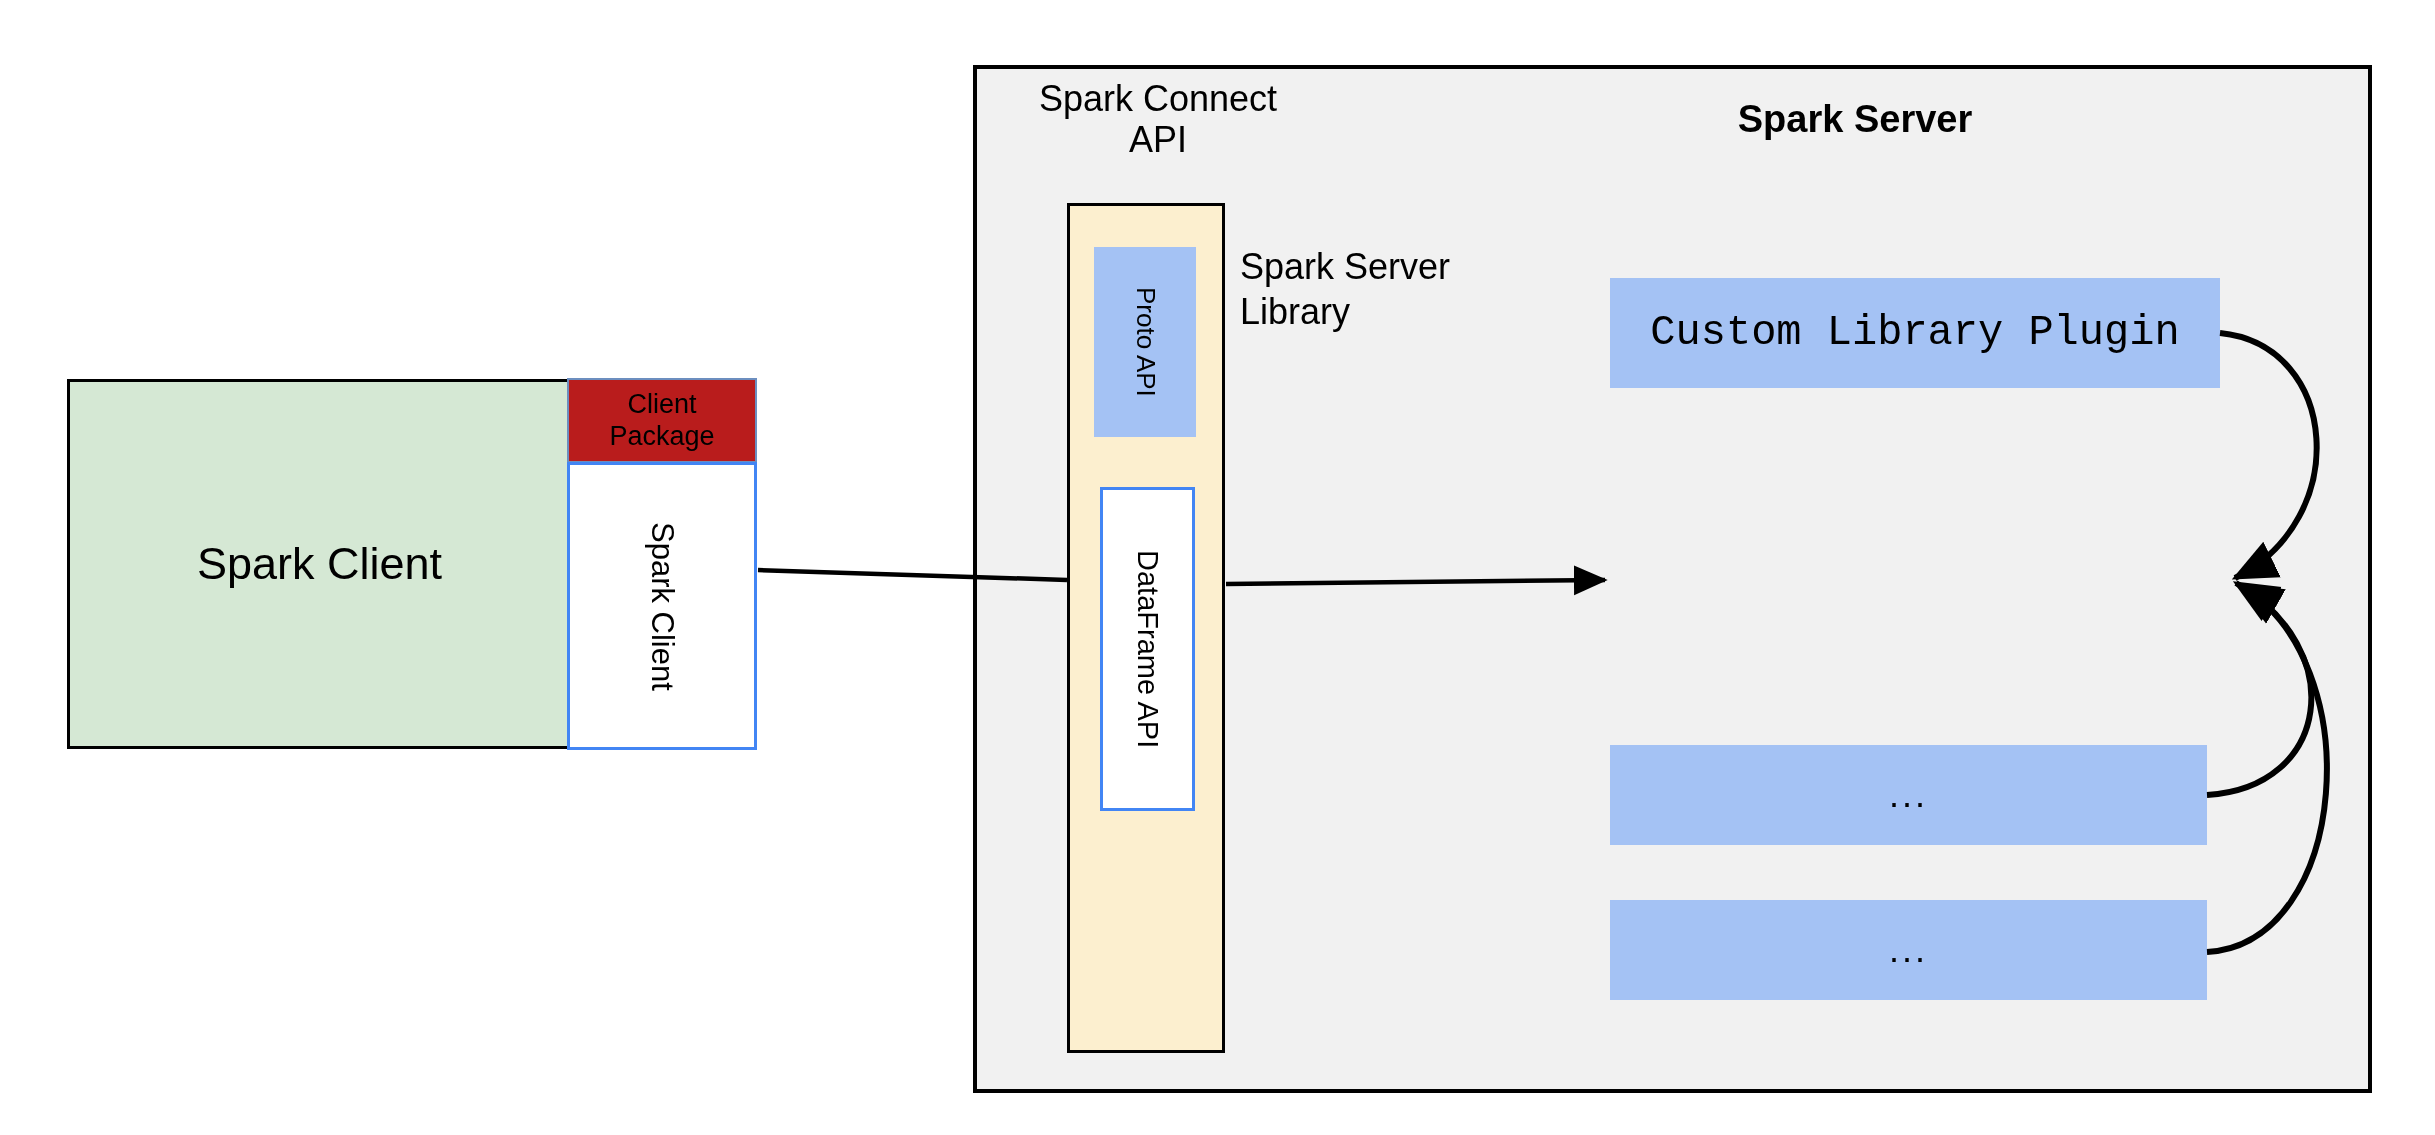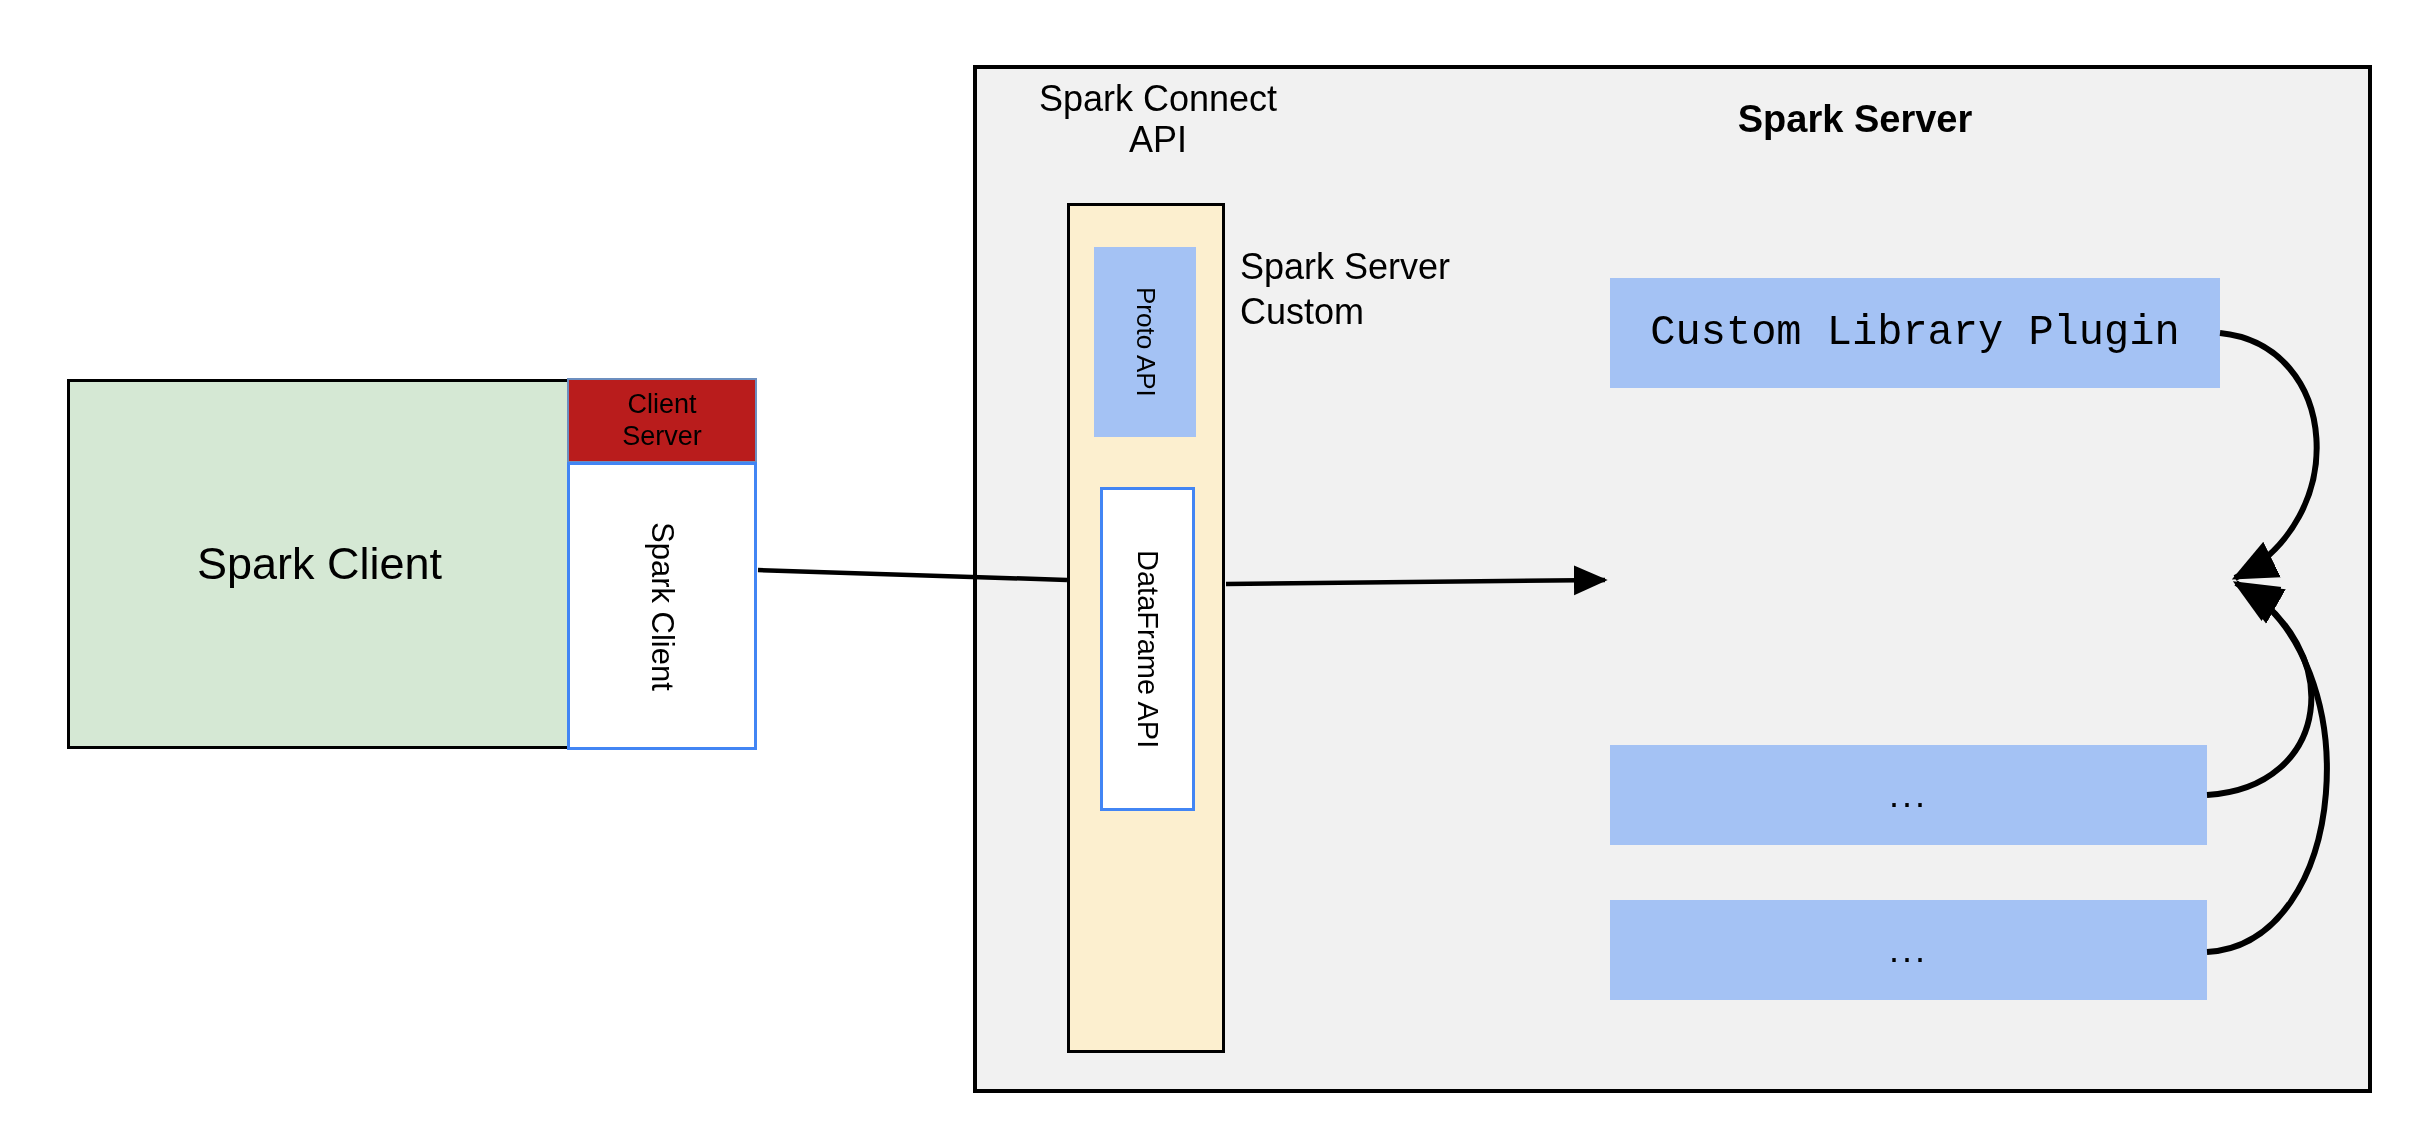--- a/index.html
+++ b/index.html
@@ -186,21 +186,21 @@
 
   <div class="box" id="client-app">
     <span>
       <span>Spark Client</span><br>
     </span>
   </div>
 
   <div class="box" id="client-package">
     <span>
       <span>Client</span><br>
-      <span>Server</span>
+      <span>Package</span>
     </span>
   </div>
 
   <div class="box" id="spark-client">
     <span class="vtext">Spark Client</span>
   </div>
 
   <div class="box" id="server-title">
     <span>Spark Server</span>
   </div>
@@ -208,21 +208,21 @@
   <div class="box" id="connect-api-label">
     <span>
       <span>Spark Connect</span><br>
       <span>API</span>
     </span>
   </div>
 
   <div class="box" id="server-library-label">
     <span>
       <span>Spark Server</span><br>
-      <span>Custom</span>
+      <span>Library</span>
     </span>
   </div>
 
   <div class="box" id="api-column"></div>
 
   <div class="box" id="proto-api">
     <span class="vtext">Proto API</span>
   </div>
 
   <div class="box" id="dataframe-api">

